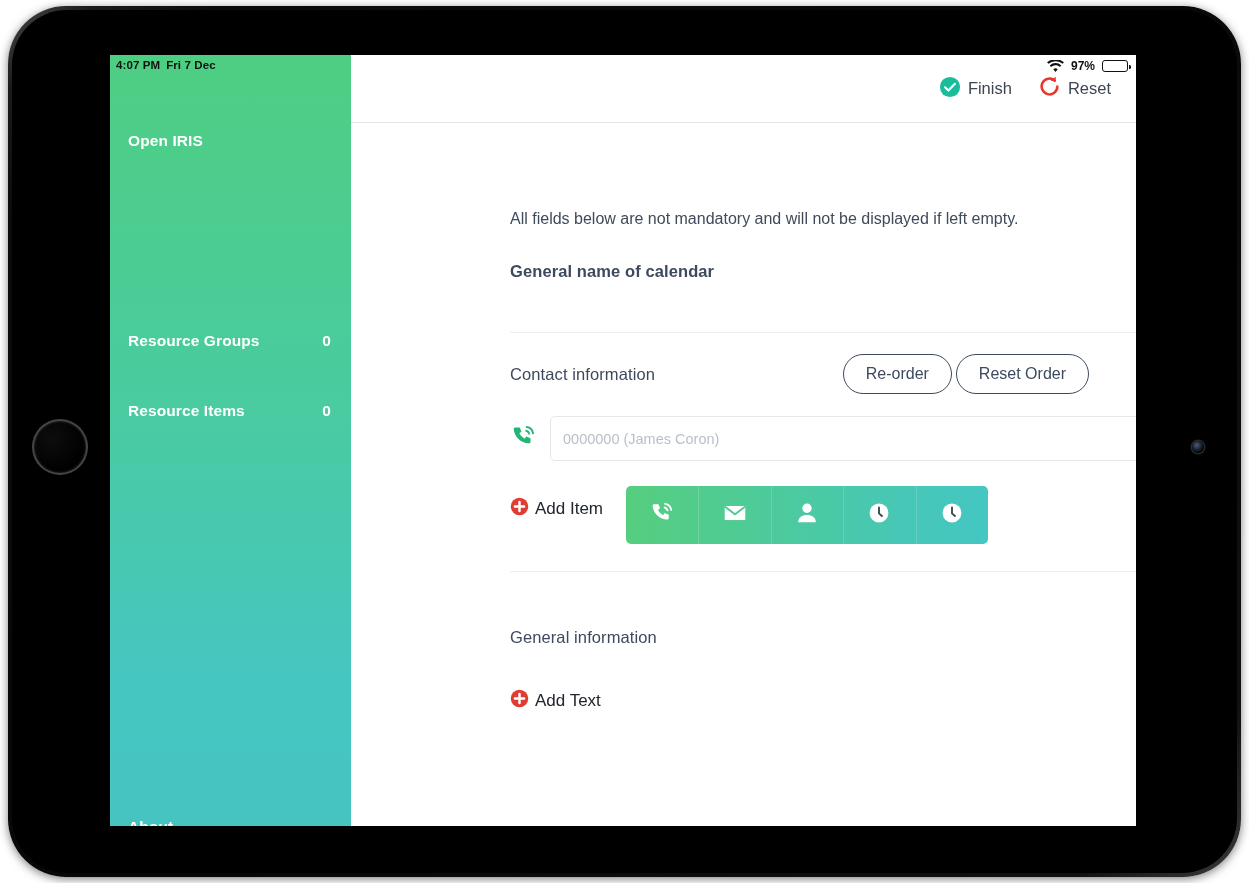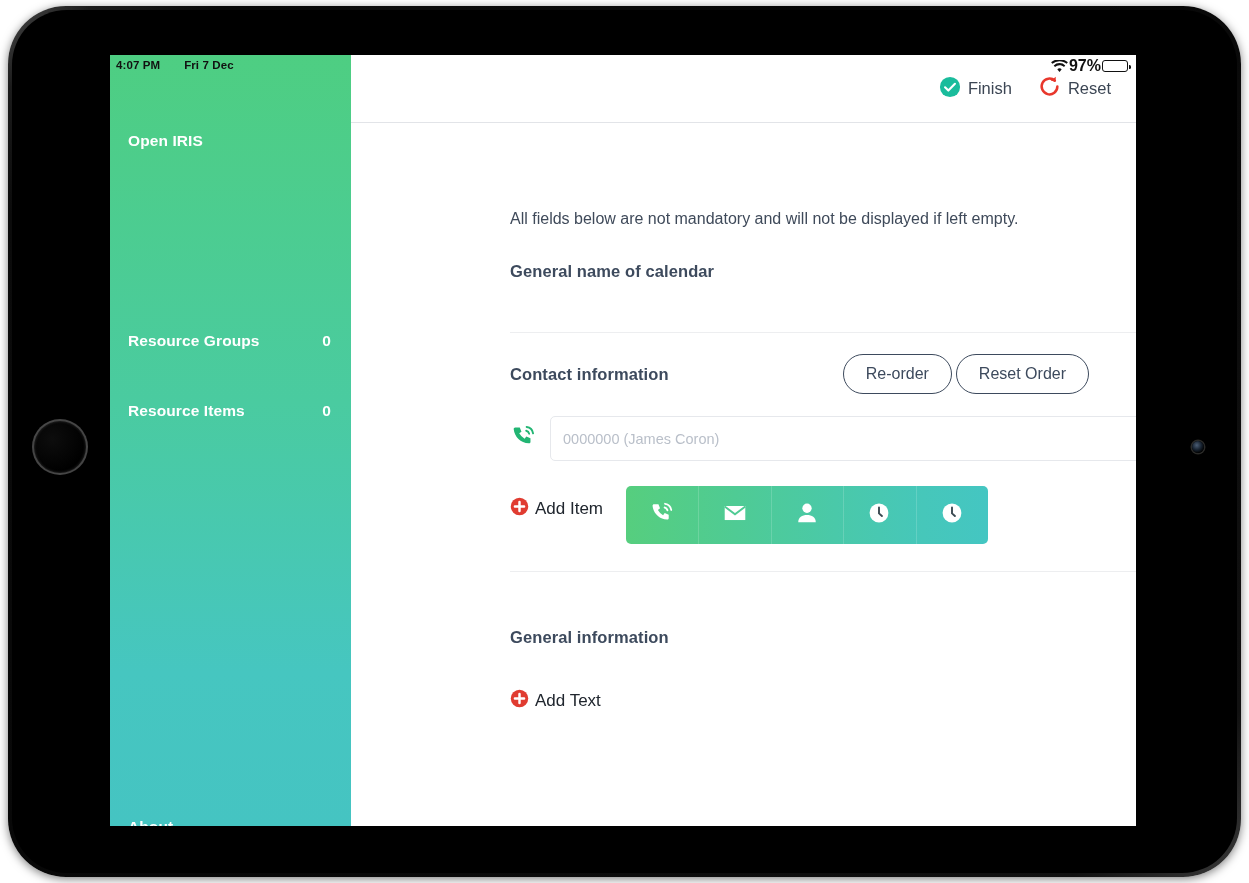--- a/index.html
+++ b/index.html
@@ -60,21 +60,21 @@
     color: #fff;
   }
   #statusbar {
     position: absolute; left: 0; top: 0;
     width: 241px; height: 20px;
     display: flex; align-items: center;
     padding-left: 6px;
     font-size: 11.5px; font-weight: bold; color: #111;
     letter-spacing: .1px;
   }
-  #statusbar .sb-time { margin-right: 24px; }
+  #statusbar .sb-time { margin-right: 6px; }
   .side-item {
     position: absolute; left: 0;
     width: 241px; height: 48px;
     display: flex; align-items: center;
     padding: 0 20px 0 18px;
     font-size: 15.5px; font-weight: bold;
     color: #ffffff;
     letter-spacing: .1px;
   }
   .side-item.selected { background: rgba(0,0,0,.065); }
@@ -82,22 +82,22 @@
   .side-item .si-count { font-size: 15.5px; font-weight: bold; }
   #si-0 { top: 62px; }
   #si-1 { top: 186px; height: 61px; }
   #si-2 { top: 262px; }
   #si-3 { top: 332px; }
   #si-about { top: 749px; height: 48px; top: 748px; }
 
   
   #statusbar-right {
     position: absolute; right: 8px; top: 1px;
-    height: 20px; display: flex; align-items: center; gap: 1px;
-    font-size: 16px; font-weight: bold; color: #111;
+    height: 20px; display: flex; align-items: center; gap: 7px;
+    font-size: 12px; font-weight: bold; color: #111;
   }
   .wifi-ico { display:block; }
   .batt {
     width: 26px; height: 12px;
     border: 1.4px solid #111; border-radius: 3px;
     position: relative; padding: 1.3px;
   }
   .batt::after {
     content:""; position:absolute; right:-4px; top:3.6px;
     width:2.4px; height:4.4px; background:#111; border-radius:0 1.5px 1.5px 0;
@@ -154,21 +154,21 @@
 
   .divider {
     position: absolute; left: 159px;
     width: 690px; height: 1px; background: #edeef0;
   }
   #div-1 { top: 209px; }
   #div-2 { top: 448px; }
 
   .sec-head {
     position: absolute; left: 159px;
-    font-size: 16.5px; font-weight: bold; color: #3d4a5d; letter-spacing: .1px;
+    font-size: 16.5px; font-weight: normal; color: #3d4a5d; letter-spacing: .1px;
   }
   #sec-contact { top: 242px; }
   #sec-general { top: 505px; }
 
   .pill-row {
     position: absolute; right: 47px; top: 231px;
     display: flex; gap: 4px;
   }
   .pill {
     border: 1.4px solid #3d4a5d; border-radius: 22px;

